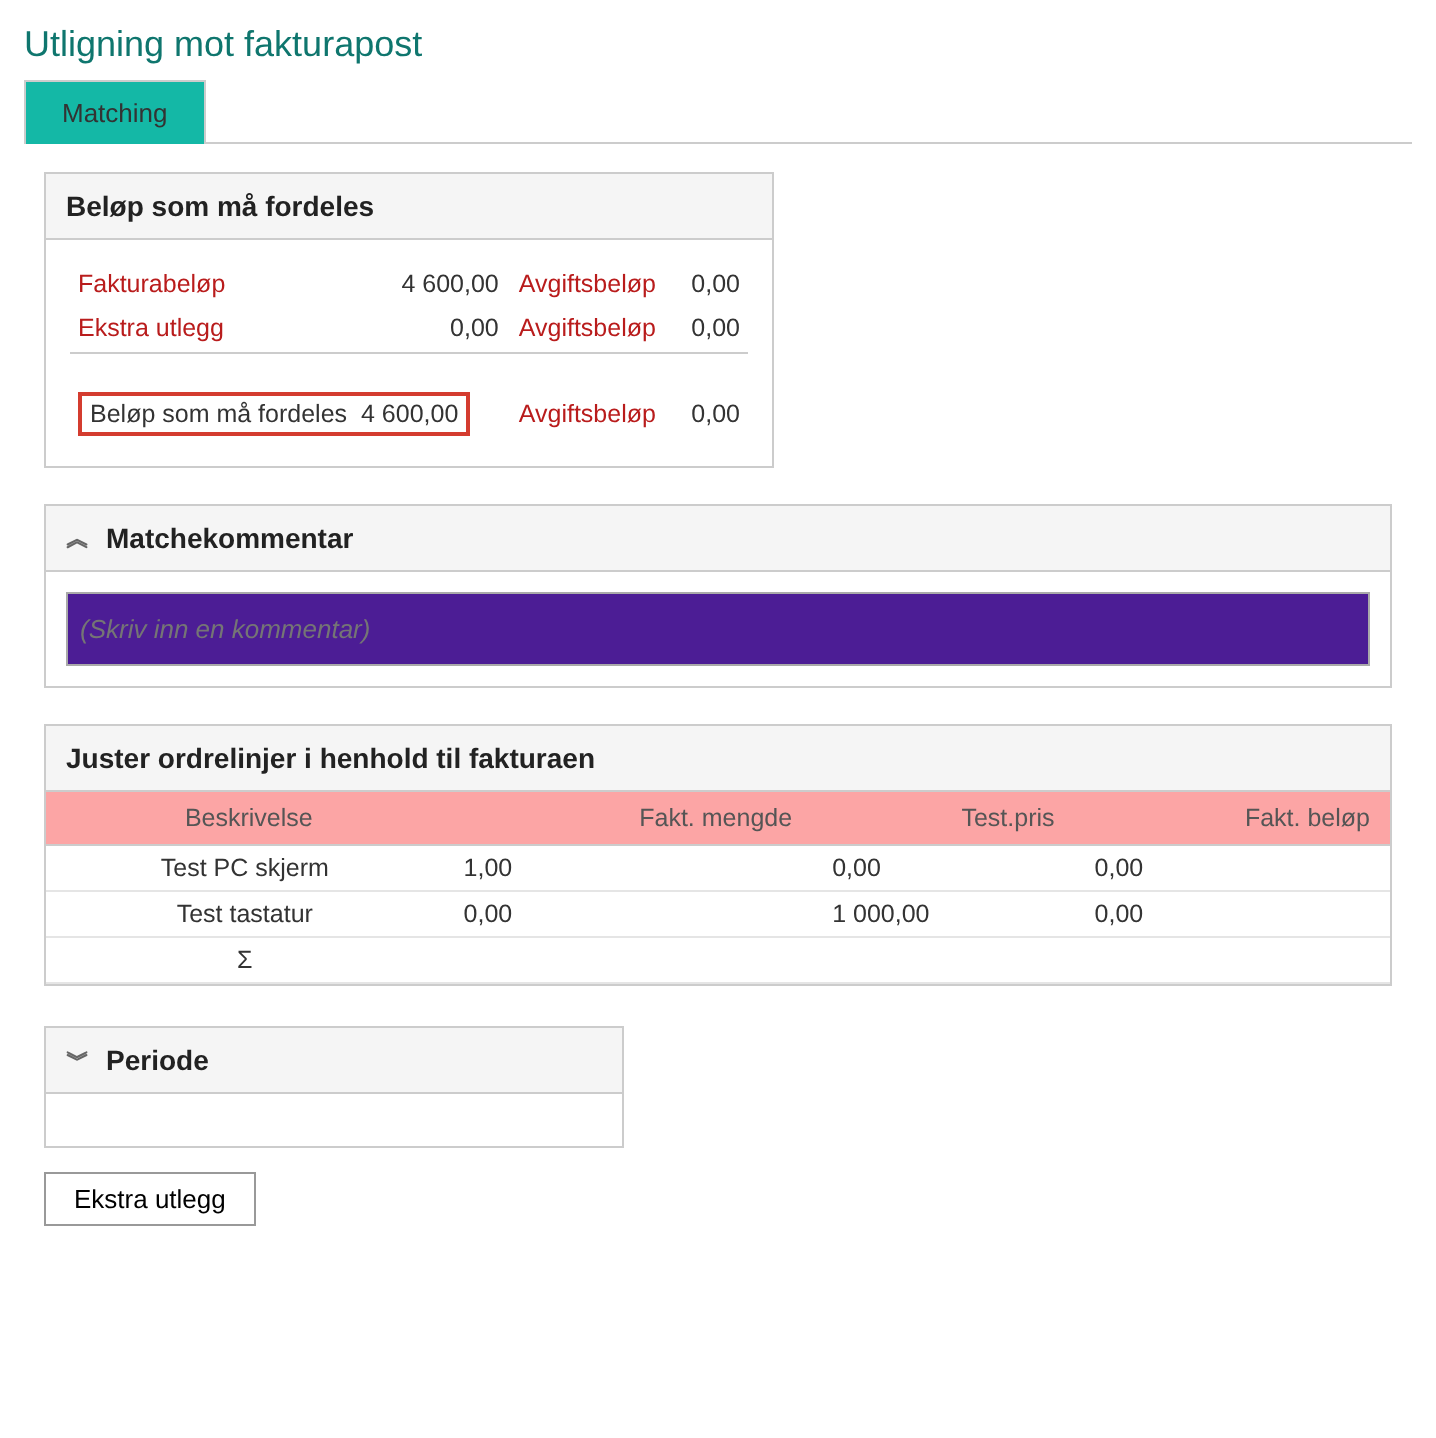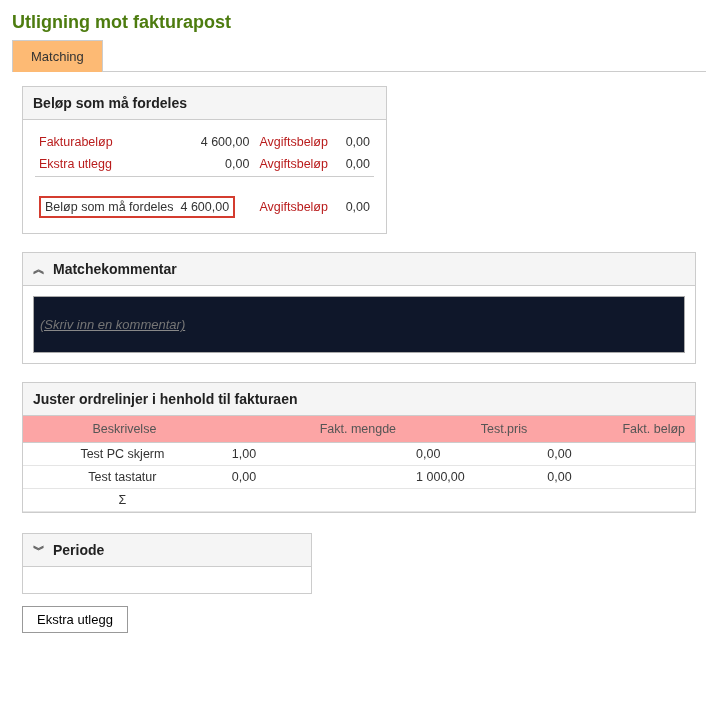--- a/index.html
+++ b/index.html
@@ -7,33 +7,33 @@
     margin: 0;
     padding: 12px;
     font-family: Arial, Helvetica, sans-serif;
     font-size: 13px;
     color: #333;
     background: #fff;
     width: 718px;
   }
   h1 {
     font-size: 18px;
-    font-weight: bold;
+    font-weight: normal;
     margin: 0 0 6px 0;
-    color: #4d7c0f;
+    color: #0f766e;
   }
   .tabs {
     border-bottom: 1px solid #ccc;
     display: flex;
   }
   .tab {
     padding: 8px 18px;
     border: 1px solid #ccc;
     border-bottom: none;
-    background: #fdba74;
+    background: #14b8a6;
     position: relative;
     top: 1px;
     font-size: 13px;
     cursor: pointer;
   }
   .content-wrap {
     padding: 14px 10px 10px 10px;
   }
   .top-row {
     display: flex;
@@ -112,27 +112,26 @@
   .chevron {
     font-size: 12px;
     line-height: 1;
     color: #666;
   }
   .comment-body {
     padding: 10px;
   }
   .comment-input {
     width: 100%;
-    padding: 20px 6px;
+    padding: 10px 6px;
     border: 1px solid #aaa;
     font-style: italic;
     color: #888;
     font-size: 13px;
-    background: #0f172a;
-    text-decoration: underline;
+    background: #4c1d95;
   }
   .adjust-panel { margin-top: 18px; }
   .adjust-table {
     width: 100%;
     border-collapse: collapse;
     font-size: 12.5px;
   }
   .adjust-table th {
     font-weight: normal;
     color: #555;

